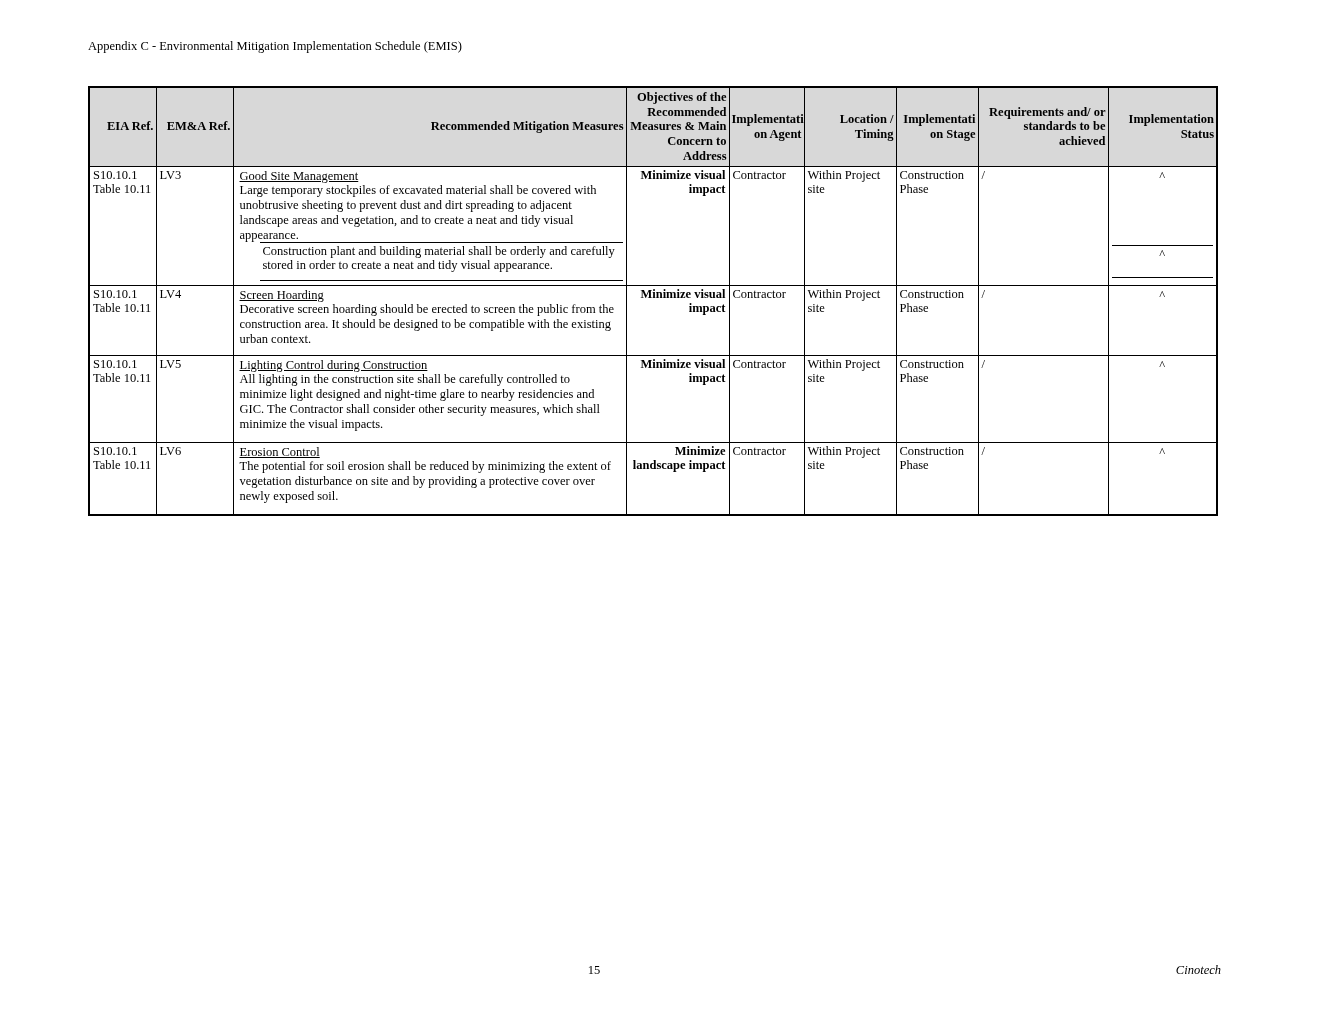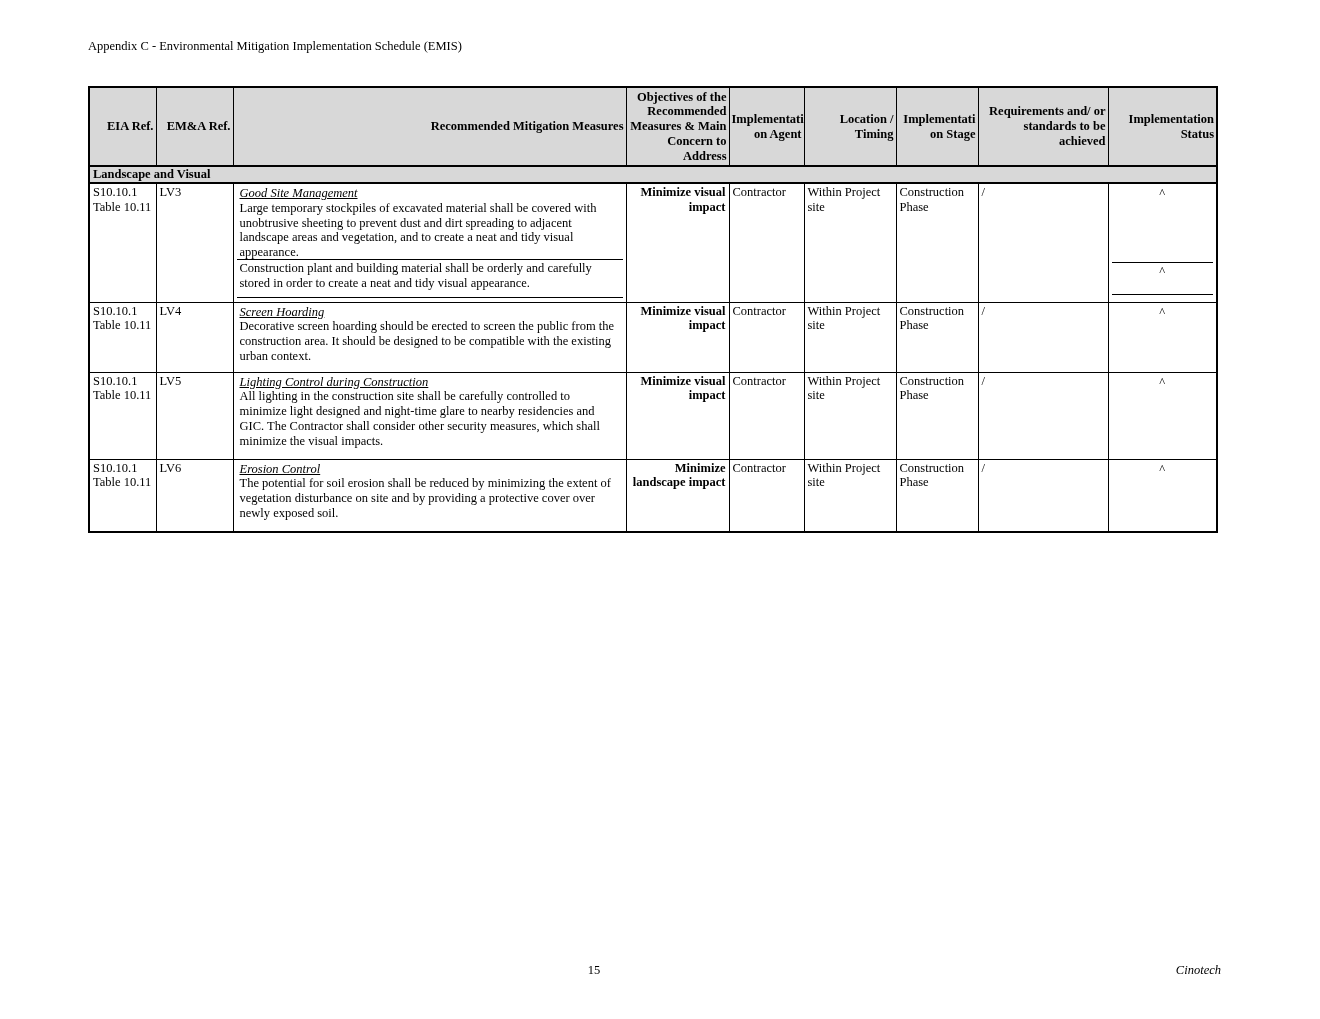--- a/index.html
+++ b/index.html
@@ -76,24 +76,24 @@
   }
   .msub {
     box-sizing: border-box;
     padding: 1px 3px;
   }
   .msub1-lv3 { height: 74px; }
   .msub2 {
     height: 39px;
     border-top: 1px solid #000;
     border-bottom: 1px solid #000;
+    margin-left: 23px;
   }
   .measure-title {
     text-decoration: underline;
-    font-style: italic;
   }
   .status-col { text-align: center; }
   .ssub {
     box-sizing: border-box;
     padding-top: 1px;
   }
   .ssub1-lv3 { height: 77px; }
   .ssub2 {
     height: 33px;
     border-top: 1px solid #000;
@@ -149,23 +149,20 @@
 Timing</th>
     <th>Implementati
 on Stage</th>
     <th>Requirements and/ or
 standards to be
 achieved</th>
     <th>Implementation
 Status</th>
   </tr>
 
-  <tr class="section-row">
-    <td colspan="9">Landscape and Visual</td>
-  </tr>
 
   <tr class="row-lv3">
     <td class="c-center">S10.10.1
 Table 10.11</td>
     <td class="c-center">LV3</td>
     <td class="measures-cell">
       <div class="msub msub1-lv3">
         <div class="measure-title">Good Site Management</div>
         <div>Large temporary stockpiles of excavated material shall be covered with unobtrusive sheeting to prevent dust and dirt spreading to adjacent landscape areas and vegetation, and to create a neat and tidy visual appearance.</div>
       </div>

